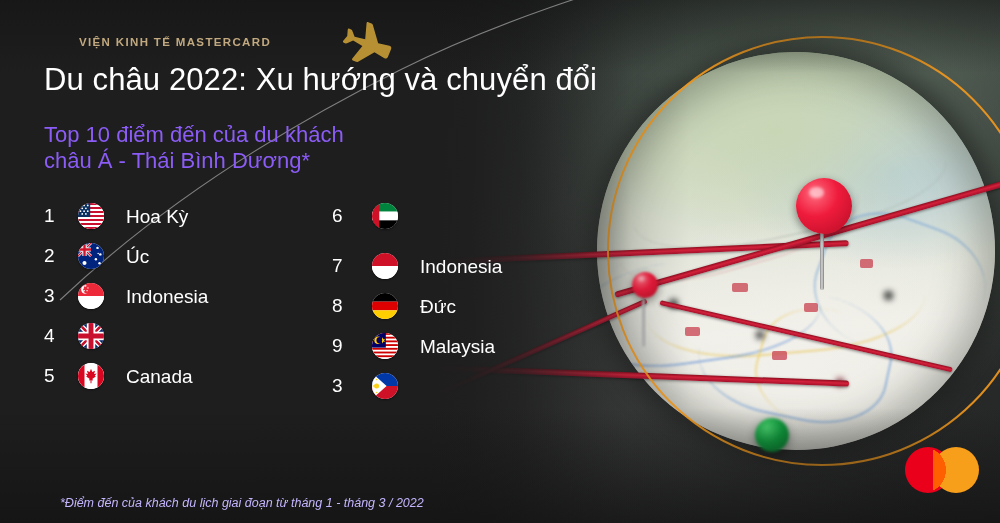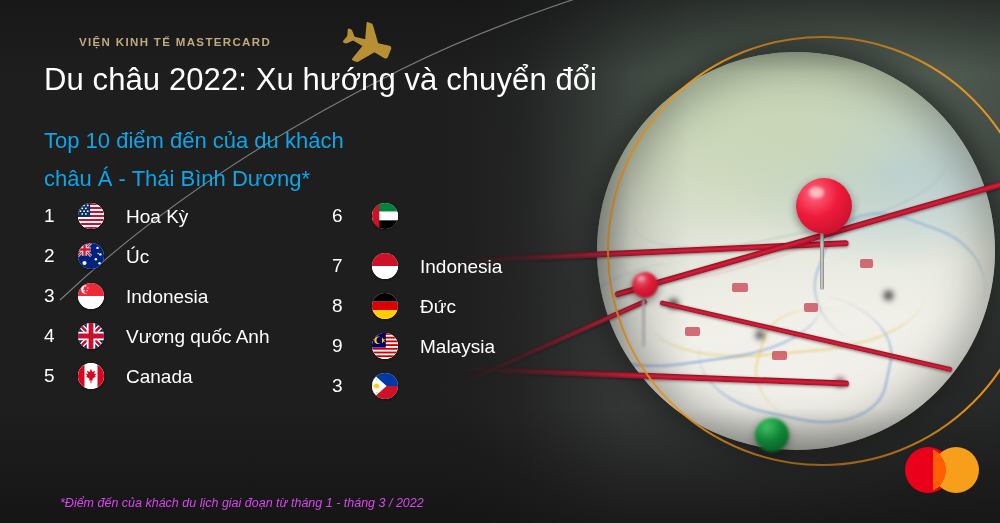--- a/index.html
+++ b/index.html
@@ -135,22 +135,22 @@
     color:#c2a97f;
     margin-left:35px;
   }
   .title{
     position:absolute; left:44px; top:62px;
     font-size:31px; font-weight:400; letter-spacing:.1px;
     color:#ffffff; white-space:nowrap;
   }
   .subtitle{
     position:absolute; left:44px; top:122px;
-    font-size:22px; font-weight:500; line-height:38px;
-    color:#0ea5e9; white-space:pre-line;
+    font-size:22px; font-weight:500; line-height:26px;
+    color:#8b5cf6; white-space:pre-line;
   }
 
   
   .col{ position:absolute; display:flex; flex-direction:column; }
   .col-left { left:44px;  top:196px; width:300px; }
   .col-right{ left:332px; top:186px; width:310px; }
 
   .row{ display:flex; align-items:center; height:40px; }
   .row.two-line{ height:60px; }
 
@@ -170,21 +170,21 @@
   .flag svg{ display:block; width:100%; height:100%; }
 
   .cname{
     font-size:19px; font-weight:400; color:#ffffff;
     line-height:23px; white-space:pre-line;
   }
 
   .footnote{
     position:absolute; left:60px; top:496px;
     font-size:12.5px; font-style:italic; font-weight:400;
-    color:#d946ef;
+    color:#c4b5fd;
   }
 
   
   .mc{ position:absolute; left:905px; top:447px; width:74px; height:46px; }
   .mc .c{ position:absolute; top:0; width:46px; height:46px; border-radius:50%; }
   .mc .red { left:0;    background:#eb001b; }
   .mc .yel { left:28px; background:#f79e1b; }
   .mc .mid { left:28px; width:18px; background:#ff5f00; border-radius:0;
              -webkit-mask:radial-gradient(circle 23px at -10px 23px,#000 99%,transparent 100%);
              mask:radial-gradient(circle 23px at -10px 23px,#000 99%,transparent 100%); }
@@ -331,21 +331,20 @@
         <span class="rank">4</span>
         <span class="flag">
           <svg viewBox="0 0 32 32">
               <rect width="32" height="32" fill="#012169"></rect>
             <path d="M0 0 L32 32 M32 0 L0 32" stroke="#fff" stroke-width="6.5"></path>
             <path d="M0 0 L32 32 M32 0 L0 32" stroke="#c8102e" stroke-width="3.2"></path>
             <path d="M16 0 V32 M0 16 H32" stroke="#fff" stroke-width="10.5"></path>
             <path d="M16 0 V32 M0 16 H32" stroke="#c8102e" stroke-width="6"></path>
           </svg>
         </span>
-        <span class="cname">Vương quốc Anh</span>
       </div>
 
       <div class="row">
         <span class="rank">5</span>
         <span class="flag">
           <svg viewBox="0 0 32 32">
               <rect width="32" height="32" fill="#fff"></rect>
             <rect width="8" height="32" fill="#d80621"></rect>
               <rect x="24" width="8" height="32" fill="#d80621"></rect>
             <path fill="#d80621" d="M16 7 L17.6 11 L21 9.6 L19.8 13.4 L23 13 L20.6 15.8 L22 16.6 L17.8 19.4 L18.4 21.6 L16.6 21.2 L16.6 25 L15.4 25 L15.4 21.2 L13.6 21.6 L14.2 19.4 L10 16.6 L11.4 15.8 L9 13 L12.2 13.4 L11 9.6 L14.4 11 Z"></path>

